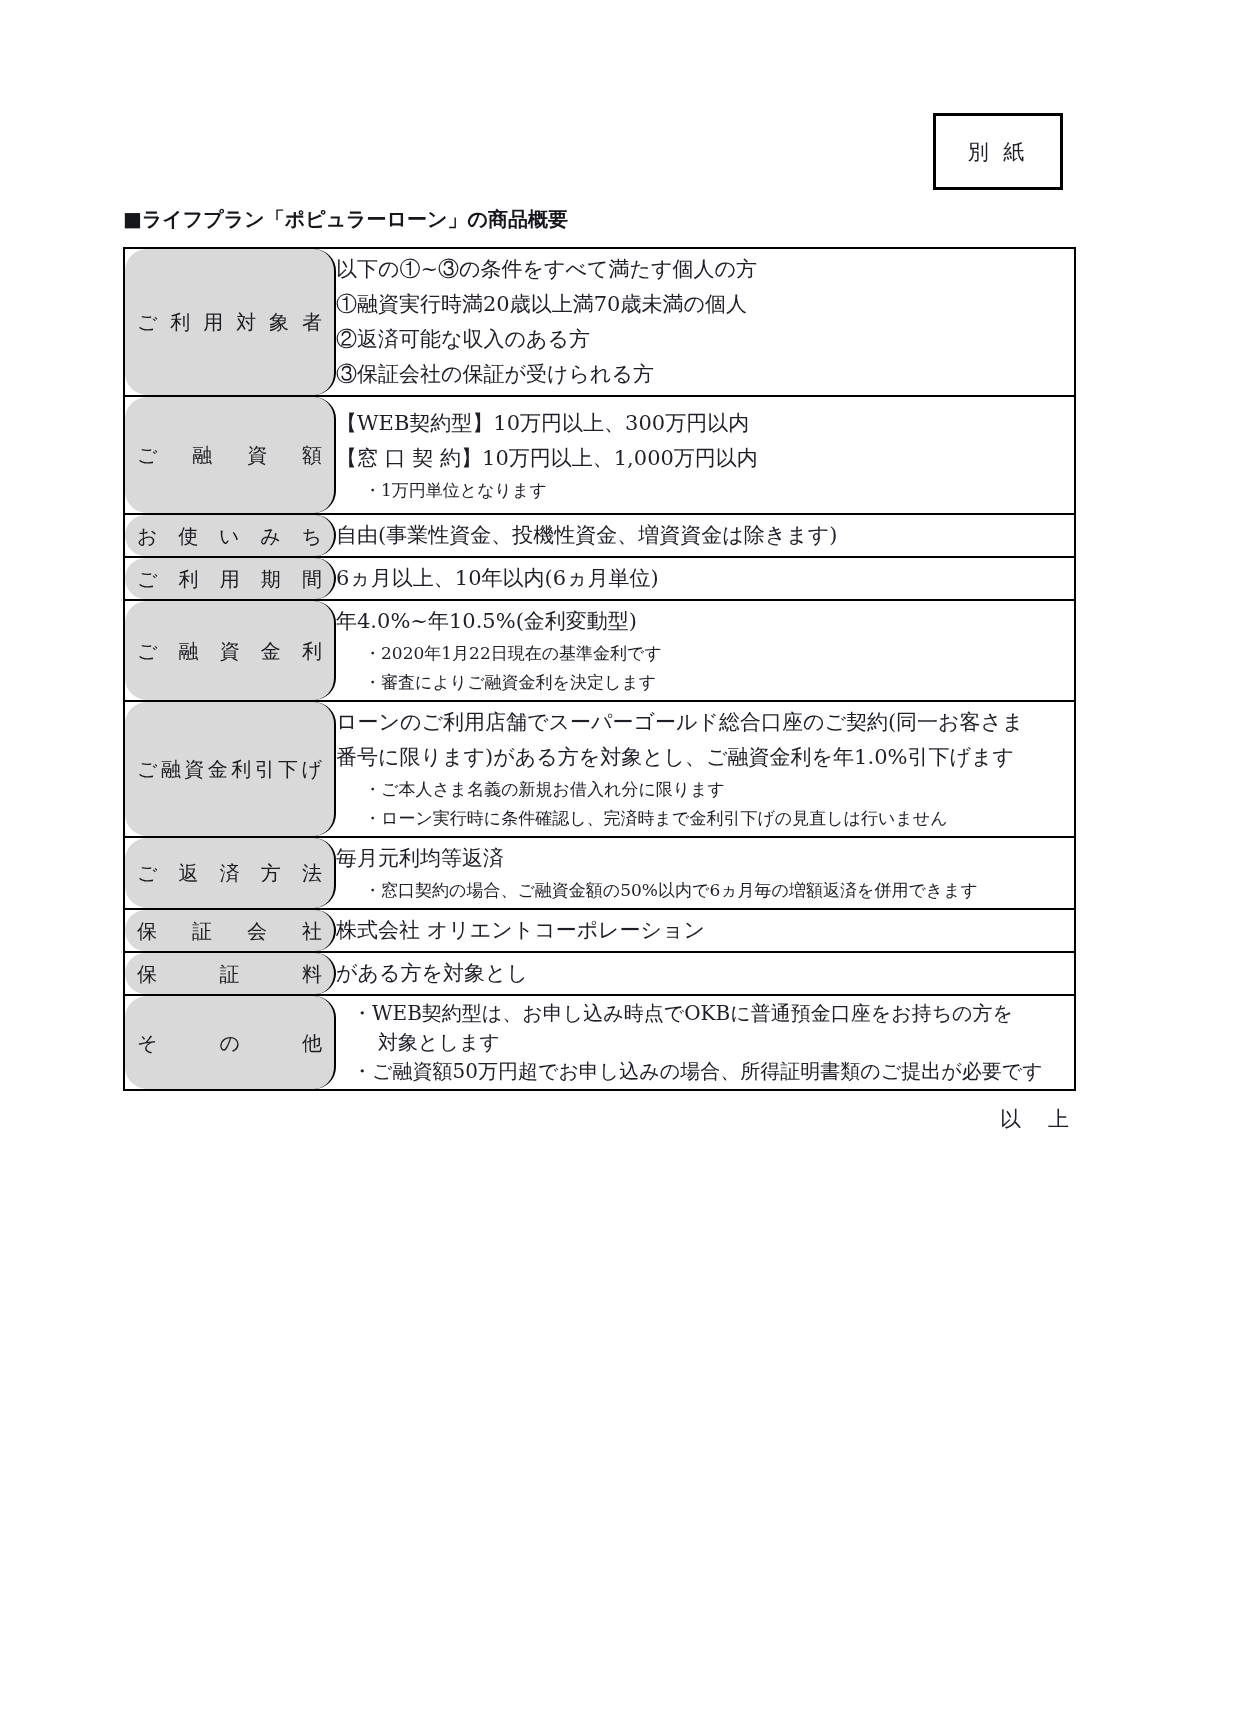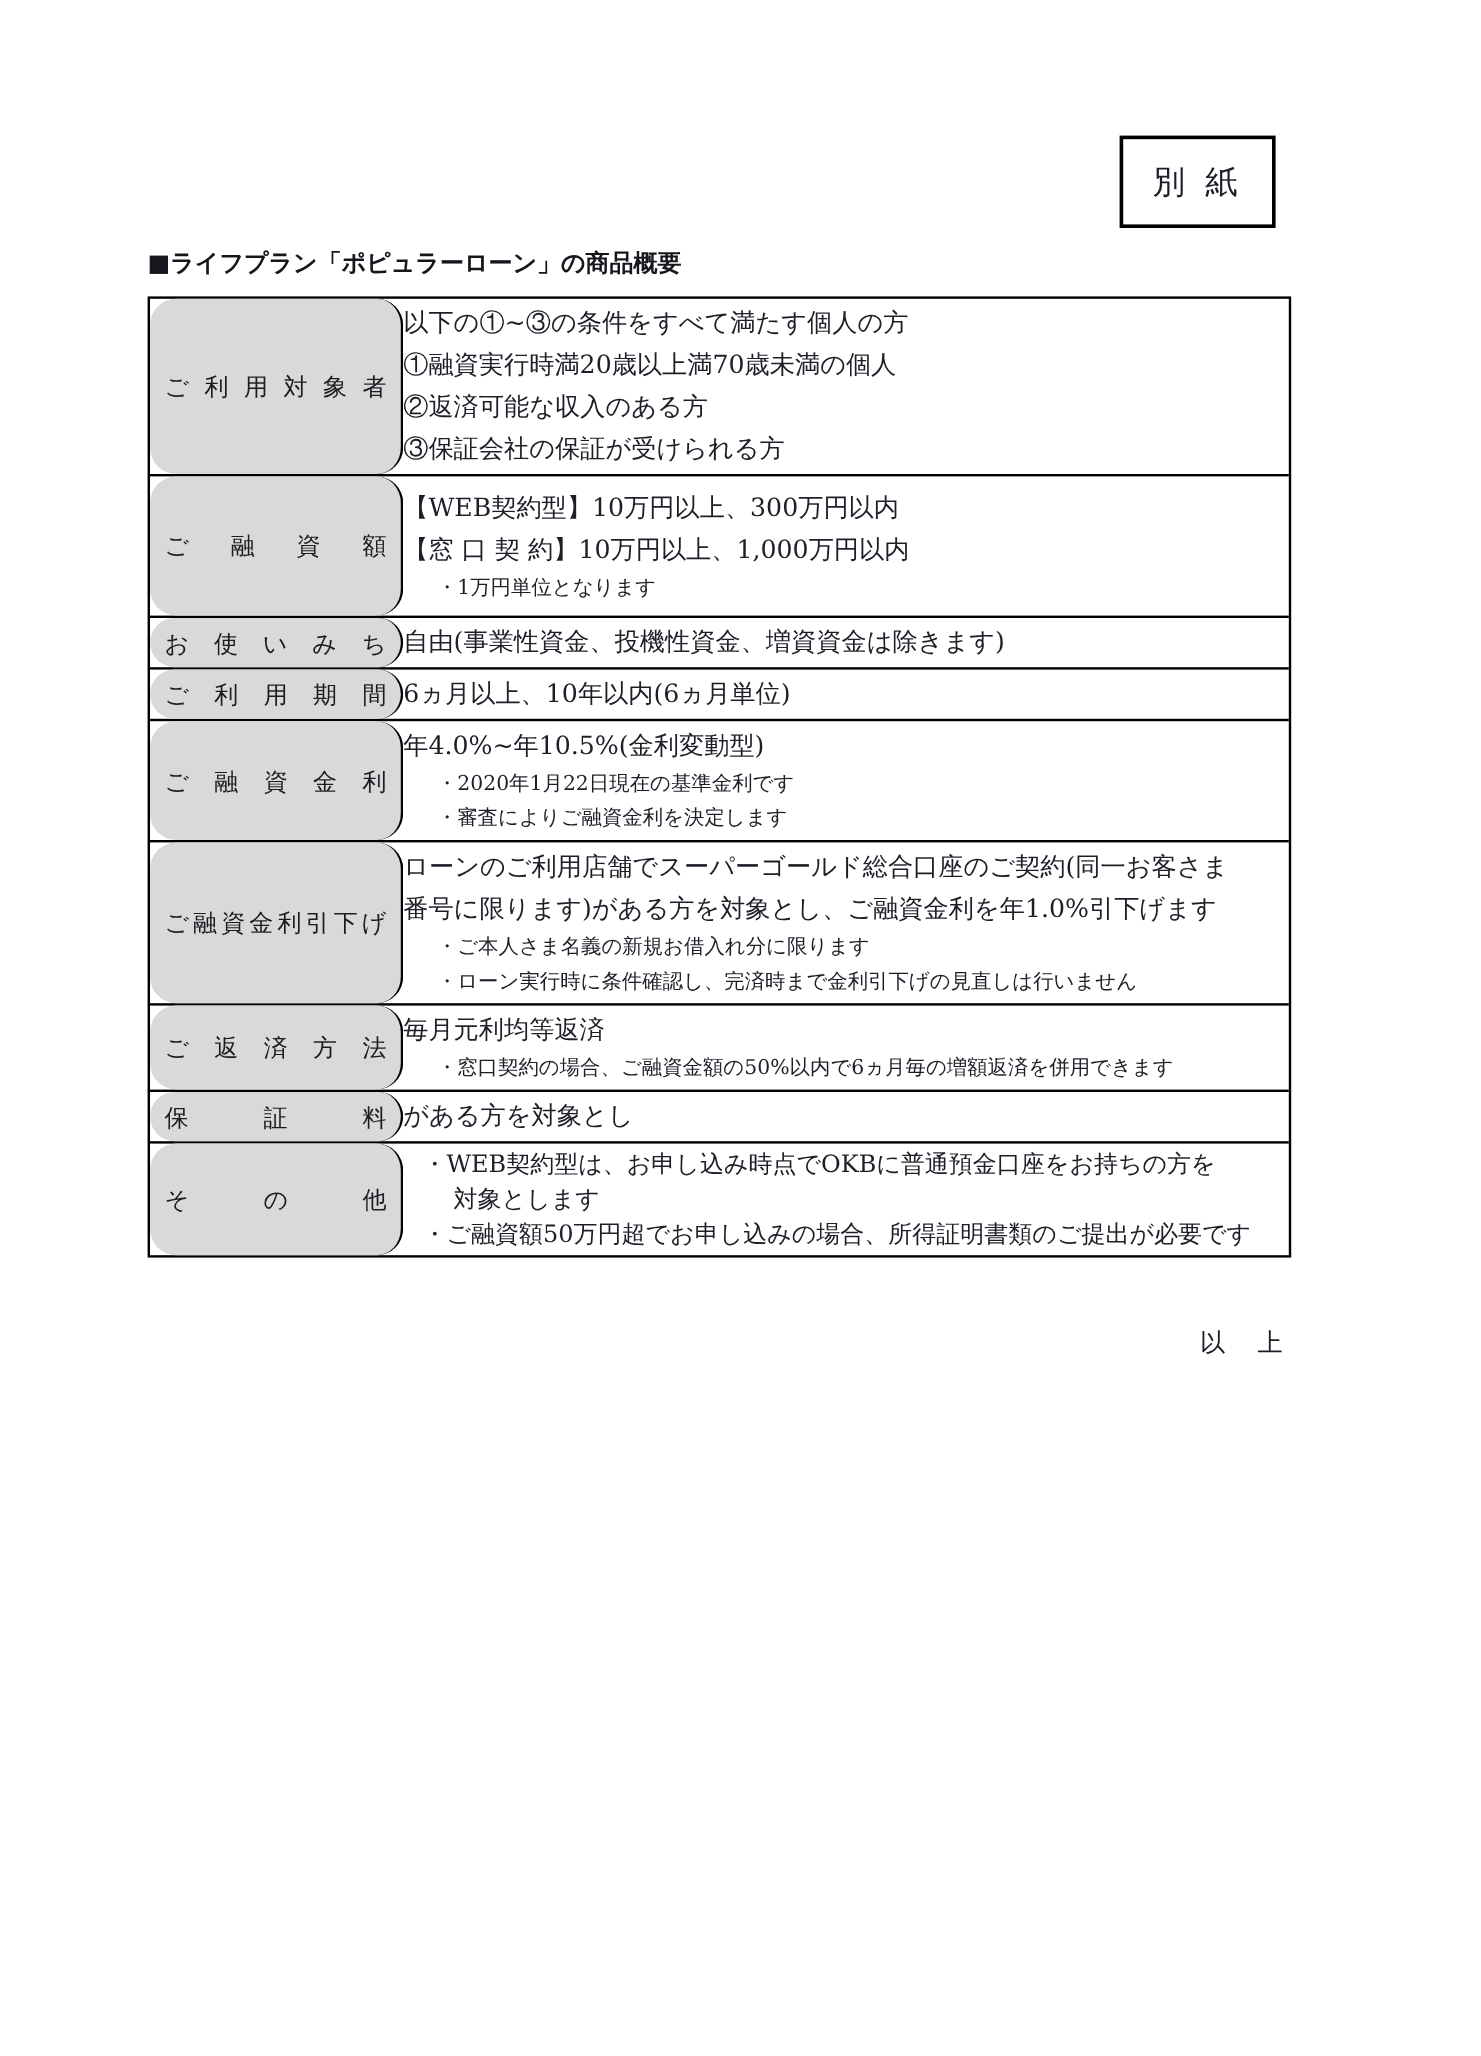--- a/index.html
+++ b/index.html
@@ -15,21 +15,21 @@
   
   .tag-box{
     position:absolute;
     left:933px; top:113px;
     width:130px; height:77px;
     border:3px solid #000;
     box-sizing:border-box;
     display:flex; align-items:center; justify-content:center;
   }
   .tag-box span{
-    font-size:27px;
+    font-size:21px;
     letter-spacing:4px;
     white-space:pre;
   }
   
   .doc-title{
     position:absolute;
     left:123px; top:206px;
     margin:0;
     font-size:20px;
     font-weight:700;
@@ -169,20 +169,28 @@
       </div>
       <div class="t-row" style="min-height: 72px;">
         <div class="t-label">
           <div class="t-label-inner">ご 返 済 方 法</div>
         </div>
         <div class="t-content">
           <div class="line line-main">毎月元利均等返済</div>
           <div class="line line-note">・窓口契約の場合、ご融資金額の50%以内で6ヵ月毎の増額返済を併用できます</div>
         </div>
       </div>
+      <div class="t-row" style="min-height: 35px;">
+        <div class="t-label">
+          <div class="t-label-inner">保 証 会 社</div>
+        </div>
+        <div class="t-content">
+          <div class="line line-main">株式会社 オリエントコーポレーション</div>
+        </div>
+      </div>
       <div class="t-row" style="min-height: 43px;">
         <div class="t-label">
           <div class="t-label-inner">保 証 料</div>
         </div>
         <div class="t-content">
           <div class="line line-main">がある方を対象とし</div>
         </div>
       </div>
       <div class="t-row" style="min-height: 88px;">
         <div class="t-label">

